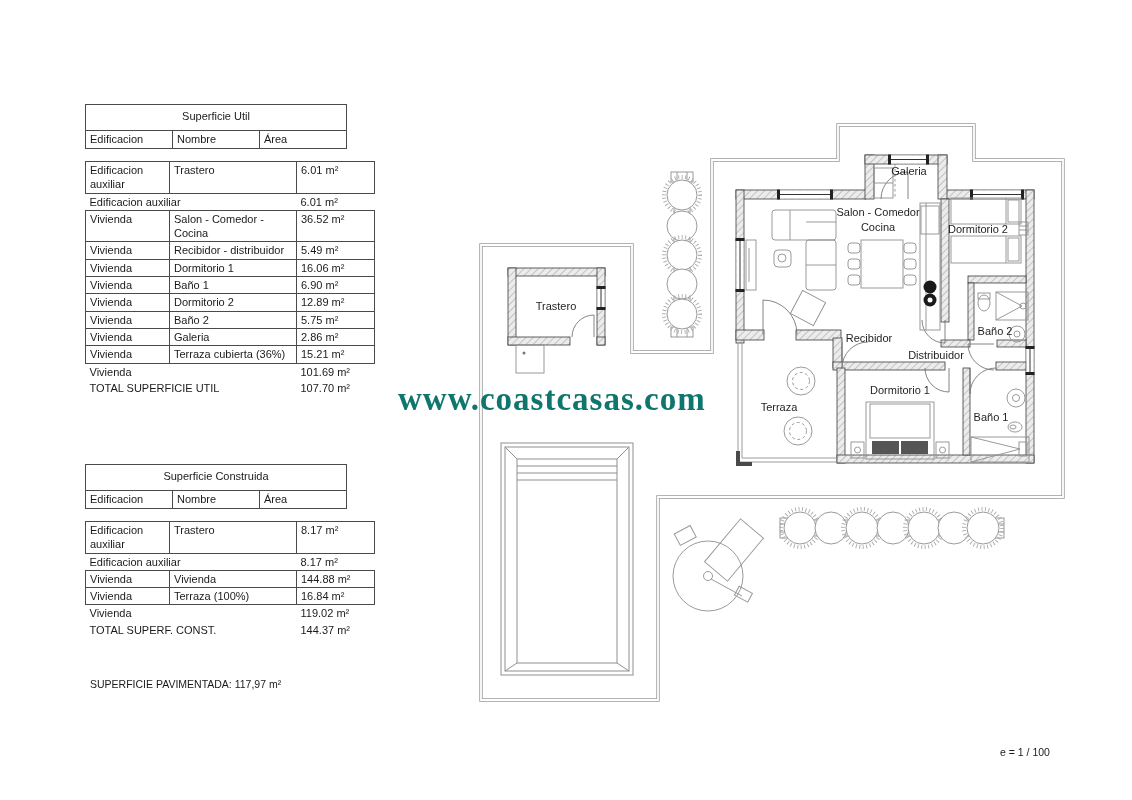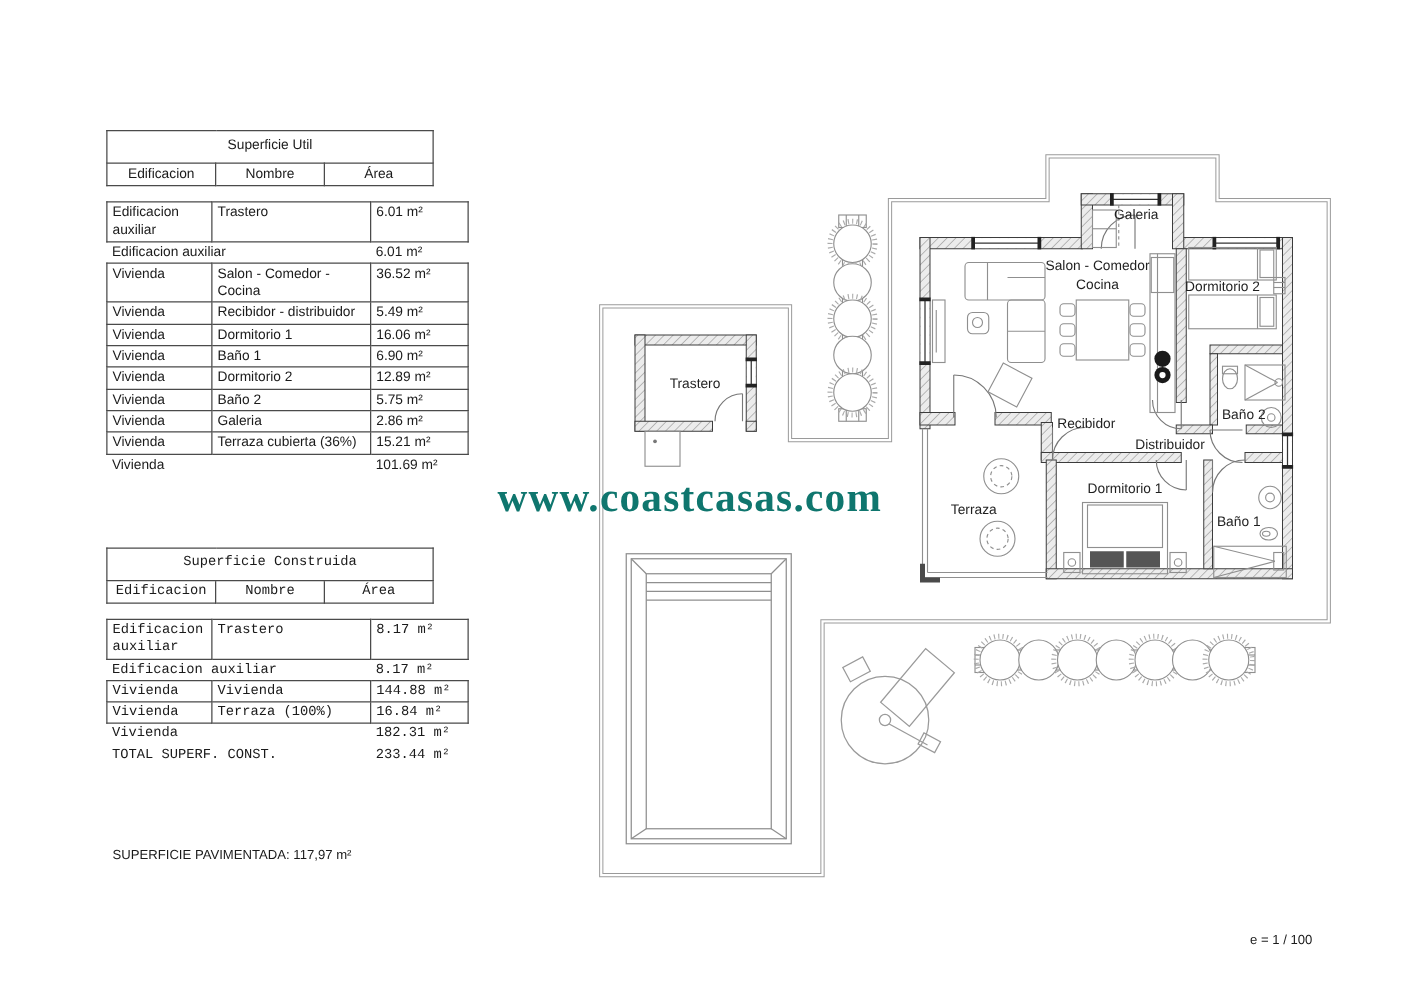--- a/index.html
+++ b/index.html
@@ -4,21 +4,21 @@
 <style>
   html,body{margin:0;padding:0;background:#fff;}
   #page{position:relative;width:1132px;height:800px;background:#fff;overflow:hidden;
         font-family:"Liberation Sans",sans-serif;color:#1a1a1a;}
   
   .tblwrap{position:absolute;}
   table{border-collapse:collapse;table-layout:fixed;width:262px;font-size:11px;line-height:1.3;color:#1a1a1a;}
   td,th{padding:1px 4px;vertical-align:top;text-align:left;font-weight:normal;overflow:hidden;}
   .bordered td,.bordered th{border:1px solid #4a4a4a;}
   .titlecell{text-align:center;height:20px;padding-top:4px;}
-  .headrow th{height:15px;text-align:center;}
+  .headrow th{height:15px;}
   .noborder td{border:none;}
   .col1{width:75px;} .col2{width:118px;} .col3{width:69px;}
   .spacer{height:12px;}
   
   .note{position:absolute;font-size:10.5px;color:#1a1a1a;text-align:right;}
   
   #watermark{position:absolute;left:398px;top:381px;width:330px;
      font-family:"Liberation Serif",serif;font-weight:bold;font-size:33px;
      color:#0f766e;letter-spacing:1px;white-space:nowrap;z-index:5;}
   svg{position:absolute;left:0;top:0;}
@@ -91,25 +91,29 @@
       </tr>
       <tr class="bordered">
         <td class="col1">Vivienda</td>
         <td class="col2">Terraza cubierta (36%)</td>
         <td class="col3">15.21 m²</td>
       </tr>
       <tr class="noborder">
         <td class="col1" colspan="2">Vivienda</td>
         <td class="col3">101.69 m²</td>
       </tr>
+      <tr class="noborder">
+        <td class="col1" colspan="2">TOTAL SUPERFICIE UTIL</td>
+        <td class="col3">107.70 m²</td>
+      </tr>
     </tbody>
       </table>
   </div>
 
-  <div class="tblwrap" style="left:85px;top:438px;font-family:Liberation Mono, monospace;">
+  <div class="tblwrap" style="left:85px;top:464px;">
     <table class="bordered">
       <tbody>
           <tr>
             <td colspan="3" class="titlecell">Superficie Construida</td>
           </tr>
       <tr class="headrow">
         <th class="col1">Edificacion</th>
         <th class="col2">Nombre</th>
         <th class="col3">Área</th>
       </tr>
@@ -132,25 +136,25 @@
         <td class="col2">Vivienda</td>
         <td class="col3">144.88 m²</td>
       </tr>
       <tr class="bordered">
         <td class="col1">Vivienda</td>
         <td class="col2">Terraza (100%)</td>
         <td class="col3">16.84 m²</td>
       </tr>
       <tr class="noborder">
         <td class="col1" colspan="2">Vivienda</td>
-        <td class="col3">182.31 m²</td>
+        <td class="col3">119.02 m²</td>
       </tr>
       <tr class="noborder">
         <td class="col1" colspan="2">TOTAL SUPERF. CONST.</td>
-        <td class="col3">233.44 m²</td>
+        <td class="col3">144.37 m²</td>
       </tr>
     </tbody>
       </table>
   </div>
 
   <div class="note" style="left:90px;top:678px;">SUPERFICIE PAVIMENTADA: 117,97 m²</div>
   <div class="note" style="left:1000px;top:746px;">e = 1 / 100</div>
 
   <div id="watermark">www.coastcasas.com</div>
 

